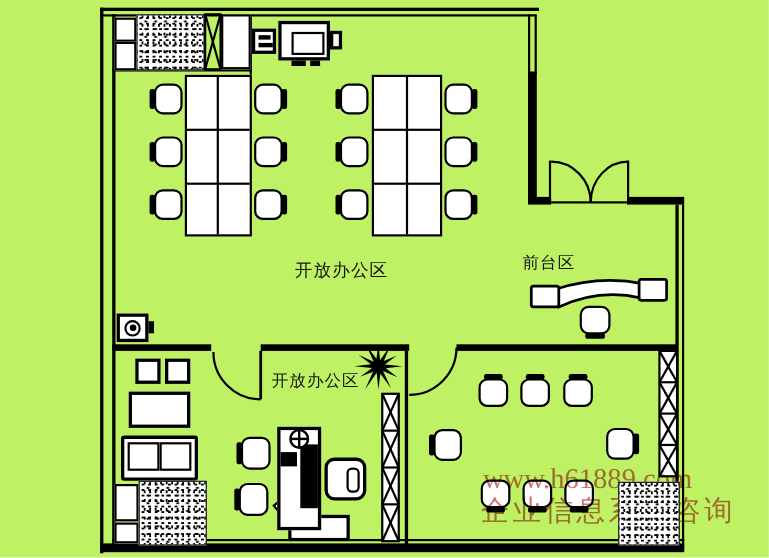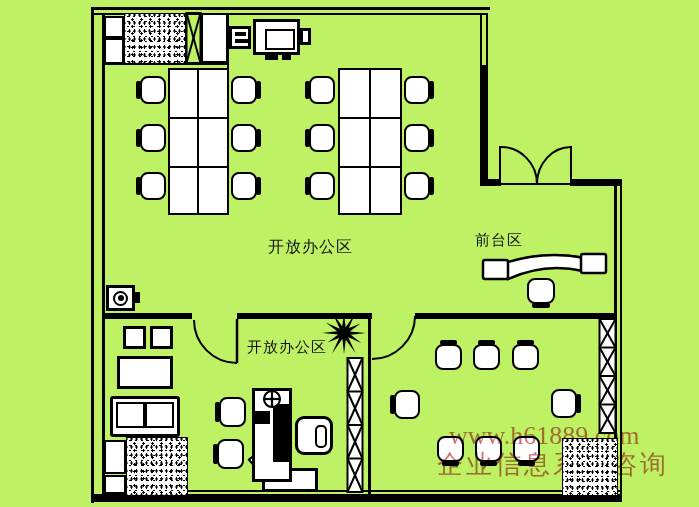--- a/index.html
+++ b/index.html
@@ -236,16 +236,16 @@
 
     <polygon fill="#000" points="366,333 350.8,334.8 361.3,343 348.2,337.2 355.5,352.9 345.8,339.8 344,354 342.4,338.8 332,353.8 339.1,338 327.5,342.5 338.2,334.6 322,333 337.2,331.2 325.8,322.5 339.8,328.8 332.5,313.1 342.2,326.2 344,313 345.6,327.2 355,314 348.9,328.1 360.5,323.5 349.8,331.4"></polygon>
 
     <g stroke="#000" stroke-width="2.2" fill="#fff">
       <circle cx="272" cy="399" r="8"></circle>
       <line x1="264" y1="399" x2="280" y2="399"></line>
         <line x1="272" y1="391" x2="272" y2="407"></line>
     </g>
   </svg>
 
-  <div class="wm" style="left:449px;top:421px;font-size:26px">www.h61889.com</div>
+  <div class="wm" style="left:439px;top:421px;font-size:26px">www.h61889.com</div>
   <div class="wm" style="left:437px;top:447px;font-size:26px;letter-spacing:3px">企业信息系统咨询</div>
 
 </div>
 
 </body></html>

